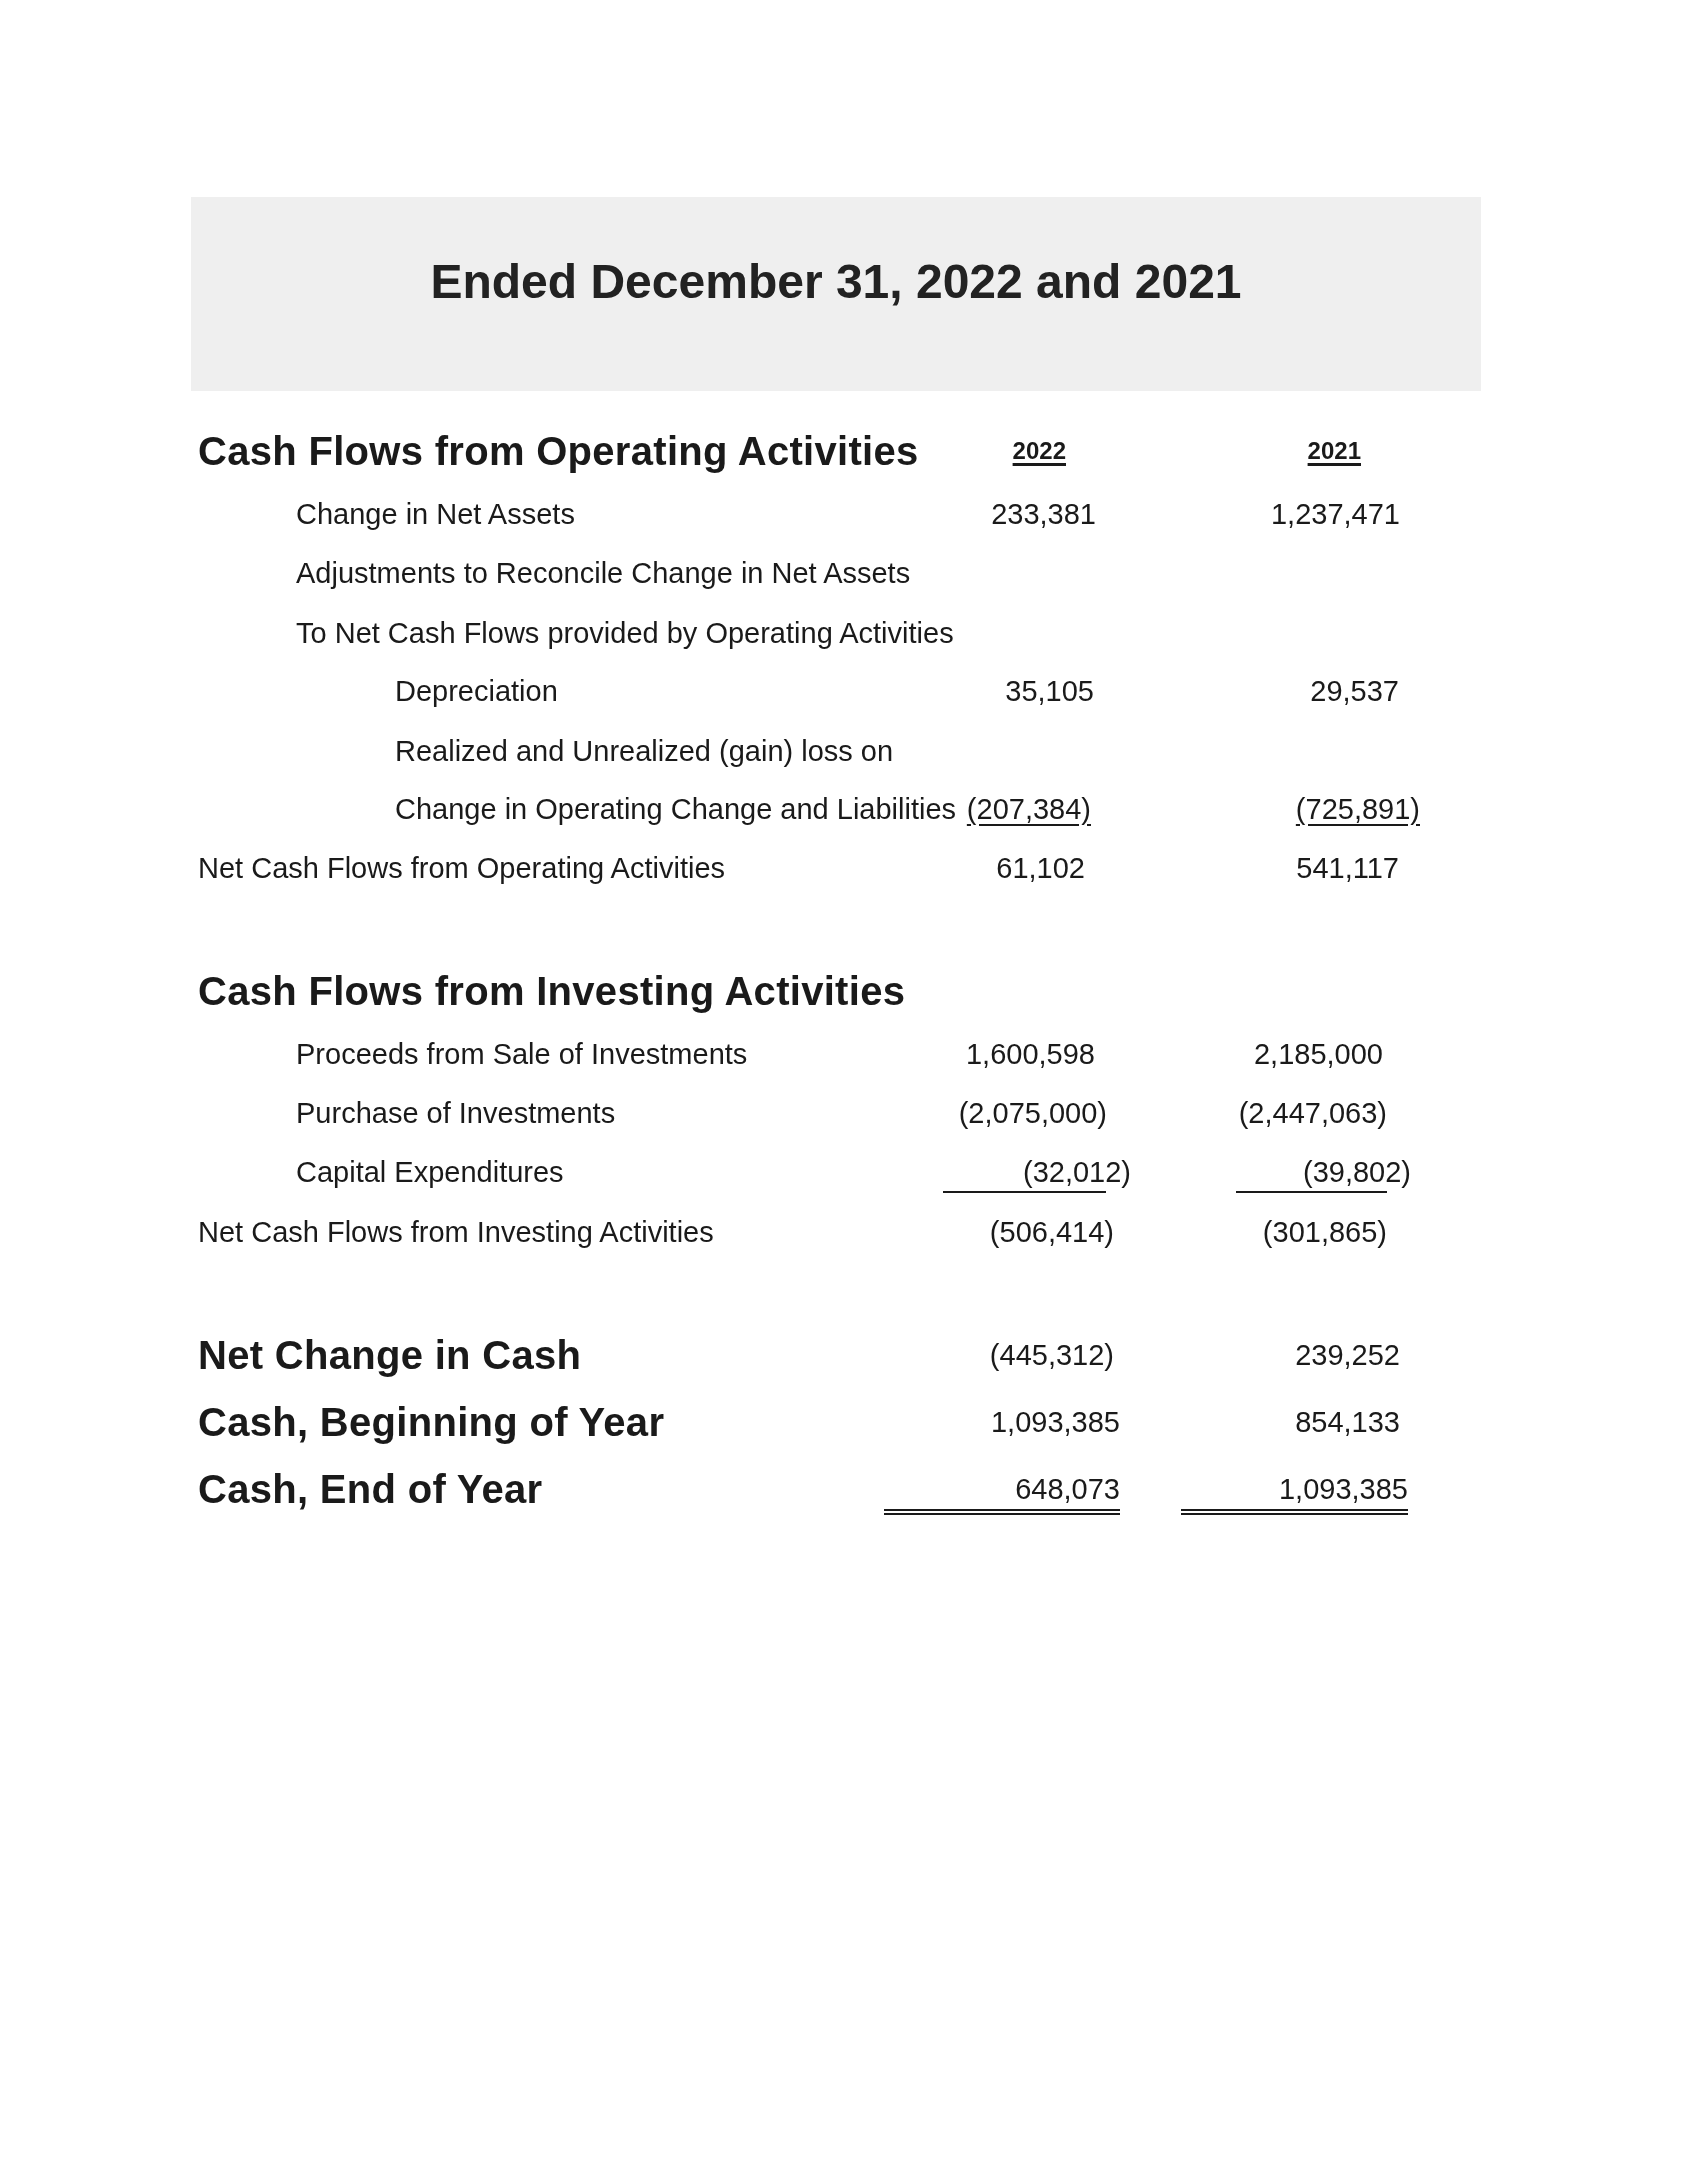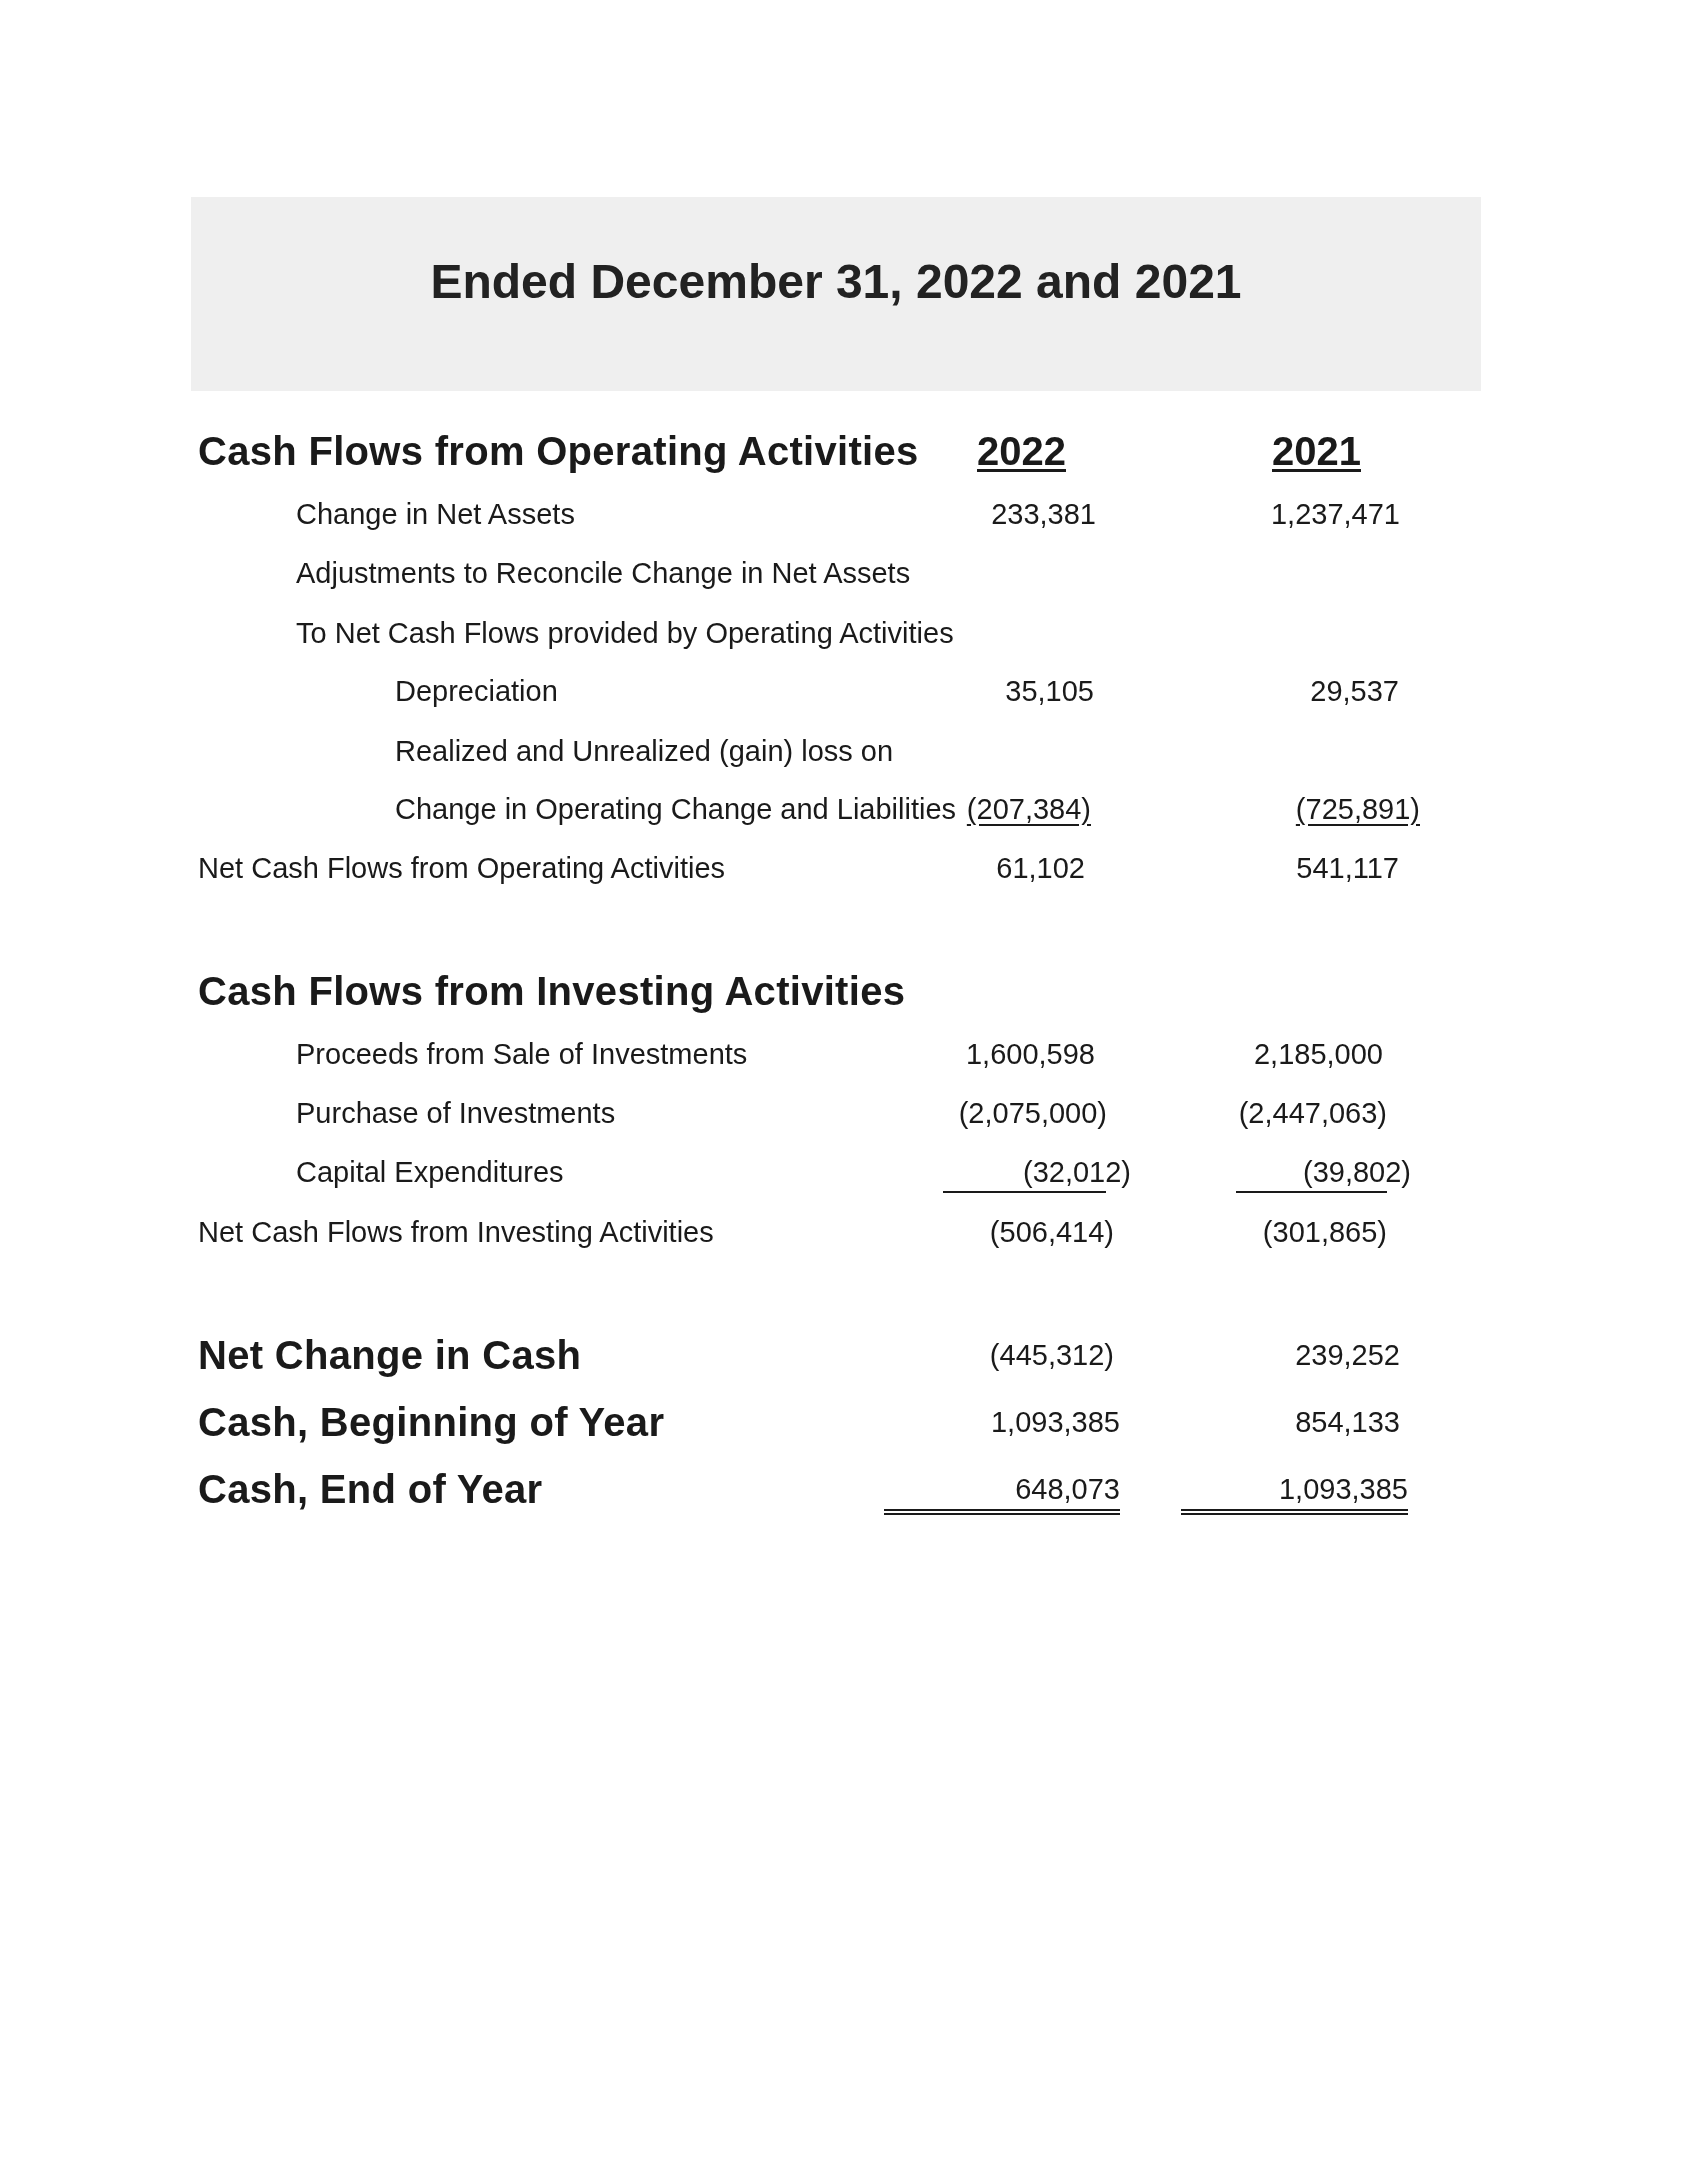--- a/index.html
+++ b/index.html
@@ -11,21 +11,21 @@
   .t2 { top:56px; }
   .row { position:absolute; left:0; width:1683px; height:40px; font-size:29px; line-height:40px; }
   .lbl { position:absolute; white-space:nowrap; }
   .lvl0 { left:198px; }
   .lvl1 { left:296px; }
   .lvl2 { left:395px; }
   .bold { font-family:"Liberation Sans", sans-serif; font-weight:bold; font-size:40px; letter-spacing:0.3px; }
   .num { position:absolute; white-space:nowrap; text-align:right; }
   .c22 { right:564px; }
   .c21 { right:263px; }
-  .hdr { font-weight:bold; text-decoration:underline; text-underline-offset:4px; text-decoration-thickness:3px; font-size:40px; }
+  .hdr { font-weight:bold; text-decoration:underline; text-underline-offset:4px; text-decoration-thickness:3px; font-size:24px; }
   .hdr.c22 { right:617px; }
   .hdr.c21 { right:322px; }
   .ul { text-decoration:underline; text-underline-offset:5px; }
   .uline { position:absolute; border-bottom:2px solid #1a1a1a; }
   .dline { position:absolute; border-top:2px solid #1a1a1a; border-bottom:2px solid #1a1a1a; height:2px; }
 </style>
 </head>
 <body>
 
 <div class="title-box">

